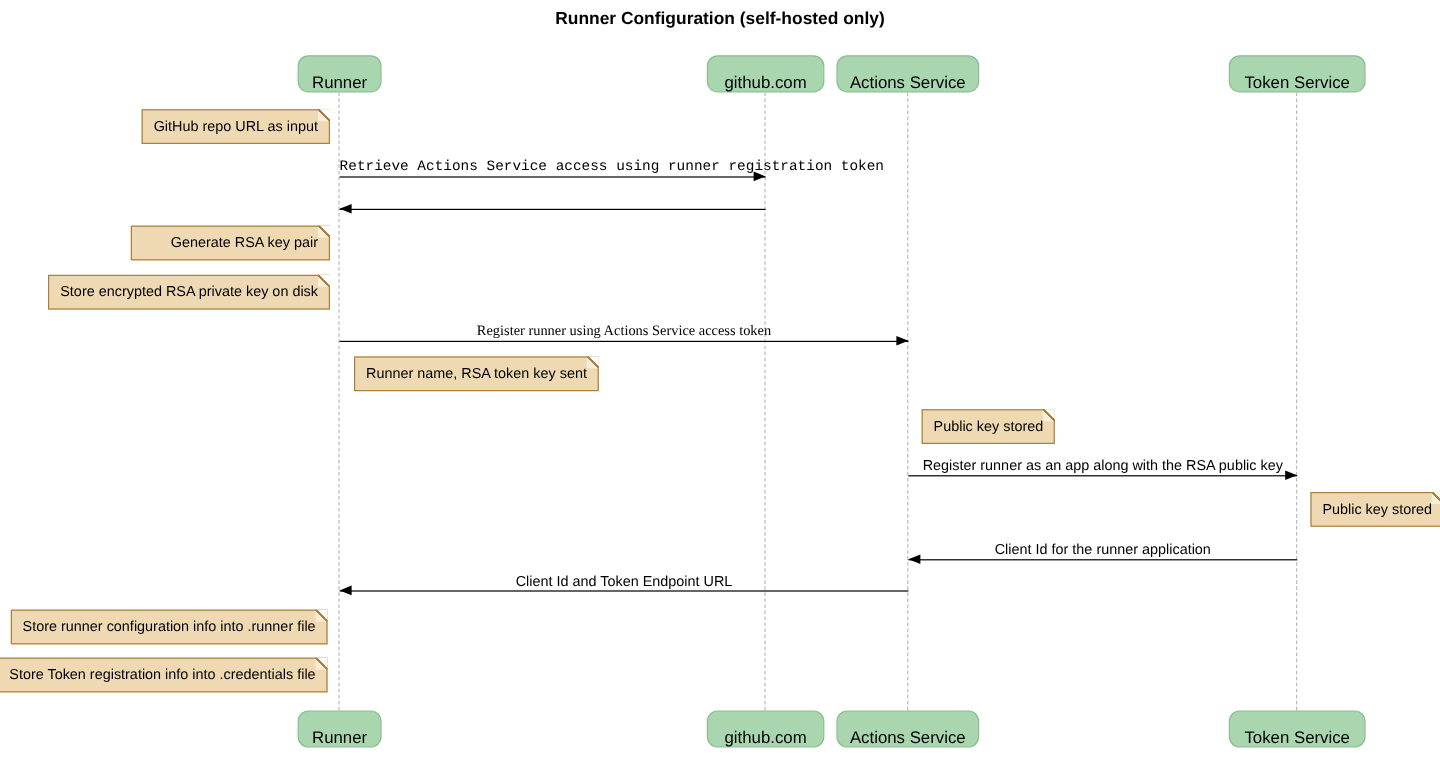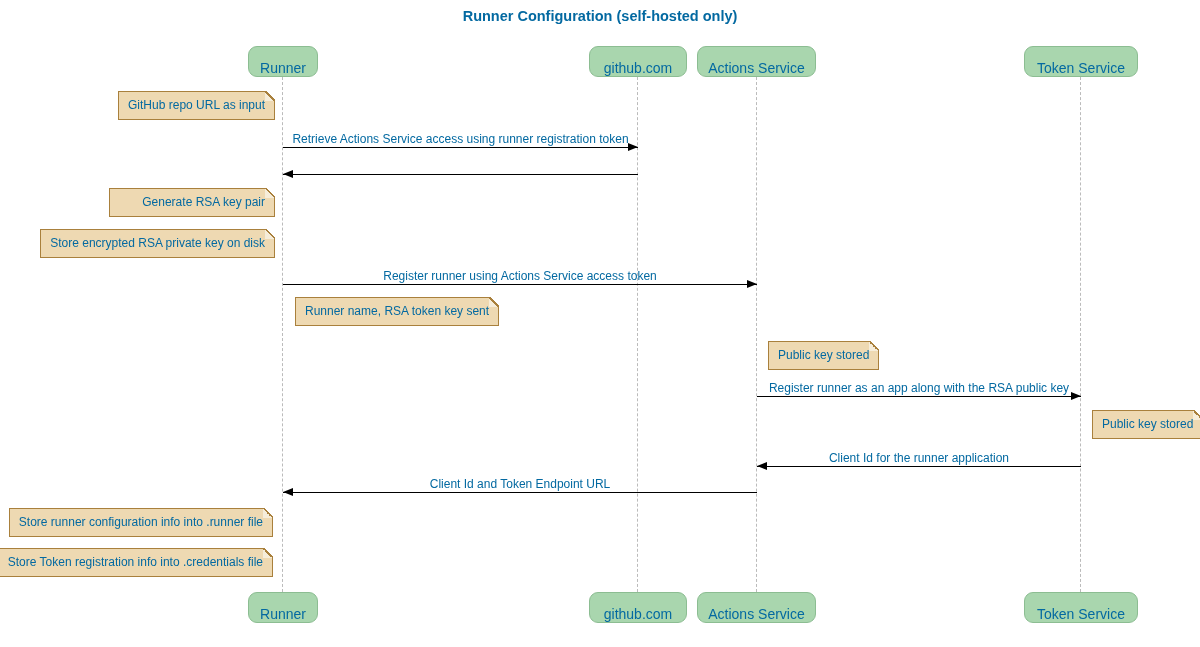--- a/index.html
+++ b/index.html
@@ -12,21 +12,21 @@
     --bg: #FFFFFF;
   }
   * { margin: 0; padding: 0; box-sizing: border-box; }
   html, body { background: #fff; }
   .canvas {
     position: relative;
     width: 1200px;
     height: 647px;
     background: var(--bg);
     font-family: "Liberation Sans", "DejaVu Sans", sans-serif;
-    color: #0369a1;
+    color: #000000;
     overflow: hidden;
   }
   .title {
     position: absolute;
     top: 8px; left: 0; right: 0;
     text-align: center;
     font-size: 14.5px;
     font-weight: bold;
   }
   .lifeline {
@@ -129,28 +129,28 @@
 
   <div class="note" style="right:925px;top:91px;"><span>GitHub repo URL as input</span></div>
   <div class="note" style="right:925px;top:188px;padding-left:32px;"><span>Generate RSA key pair</span></div>
   <div class="note" style="right:925px;top:229px;"><span>Store encrypted RSA private key on disk</span></div>
   <div class="note" style="left:295px;top:297px;"><span>Runner name, RSA token key sent</span></div>
   <div class="note" style="left:768px;top:341px;"><span>Public key stored</span></div>
   <div class="note" style="left:1092px;top:410px;"><span>Public key stored</span></div>
   <div class="note" style="right:927px;top:508px;"><span>Store runner configuration info into .runner file</span></div>
   <div class="note" style="right:927px;top:548px;"><span>Store Token registration info into .credentials file</span></div>
 
-  <div class="message" style="left:283px;top:130px;width:355px;">
+  <div class="message" style="left:283px;top:130px;width:355px;font-family:Liberation Mono, monospace;">
     <span class="msg-label">Retrieve Actions Service access using runner registration token</span>
     <span class="arrowhead right"></span>
   </div>
   <div class="message" style="left:283px;top:157px;width:355px;">
     <span class="arrowhead left"></span>
   </div>
-  <div class="message" style="left:283px;top:267px;width:474px;">
+  <div class="message" style="left:283px;top:267px;width:474px;font-family:Liberation Serif, serif;">
     <span class="msg-label">Register runner using Actions Service access token</span>
     <span class="arrowhead right"></span>
   </div>
   <div class="message" style="left:757px;top:379px;width:324px;">
     <span class="msg-label">Register runner as an app along with the RSA public key</span>
     <span class="arrowhead right"></span>
   </div>
   <div class="message" style="left:757px;top:449px;width:324px;">
     <span class="msg-label">Client Id for the runner application</span>
     <span class="arrowhead left"></span>

